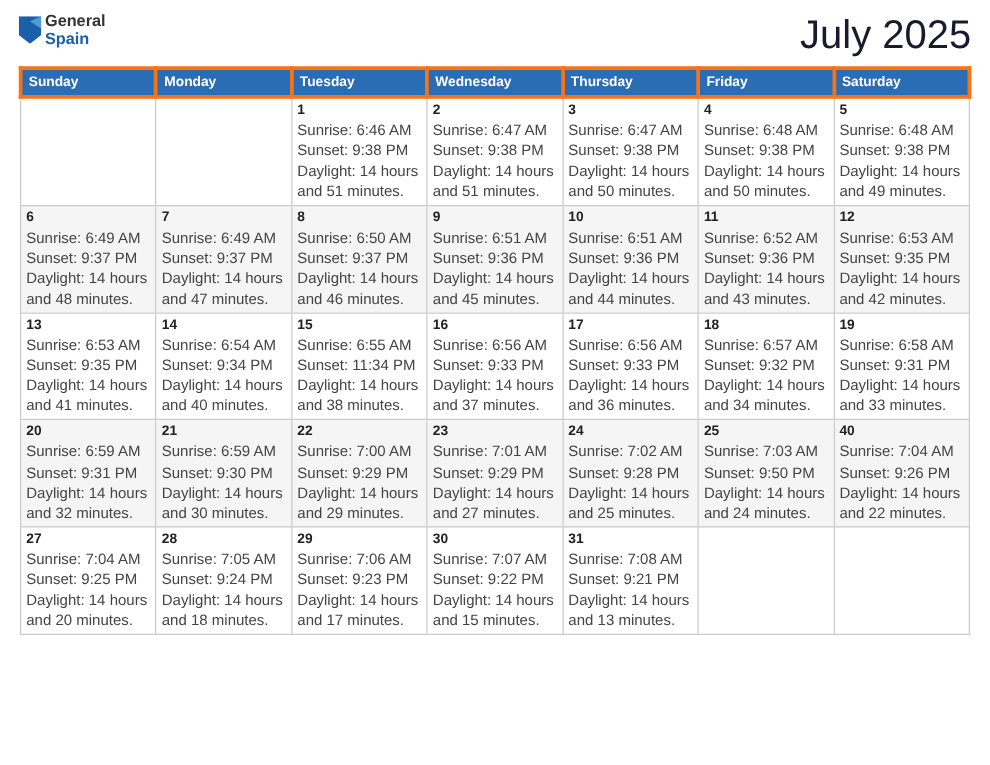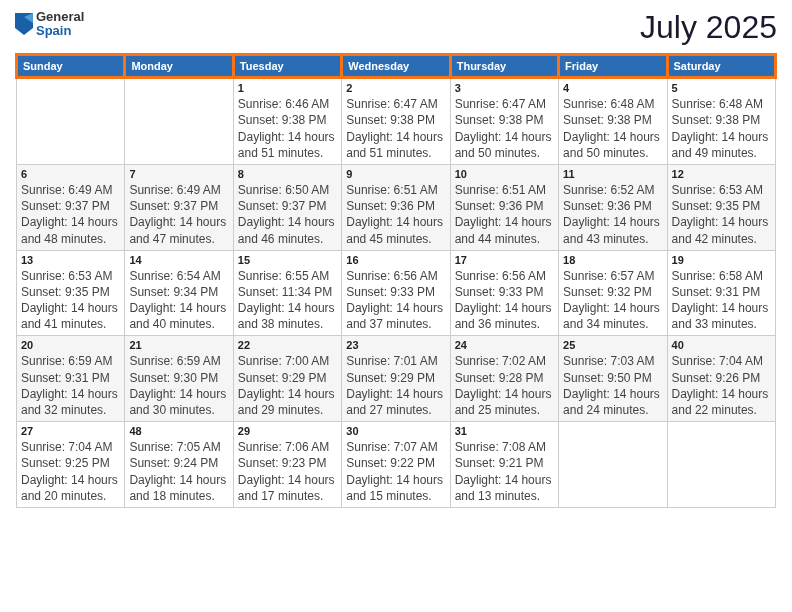--- a/index.html
+++ b/index.html
@@ -326,21 +326,21 @@
         </tr>
         <tr>
           <td>
             <span class="day-number">27</span>
             <div class="day-info" style="white-space: pre-line;">Sunrise: 7:04 AM
 Sunset: 9:25 PM
 Daylight: 14 hours
 and 20 minutes.</div>
           </td>
           <td>
-            <span class="day-number">48</span>
+            <span class="day-number">28</span>
             <div class="day-info" style="white-space: pre-line;">Sunrise: 7:05 AM
 Sunset: 9:24 PM
 Daylight: 14 hours
 and 18 minutes.</div>
           </td>
           <td>
             <span class="day-number">29</span>
             <div class="day-info" style="white-space: pre-line;">Sunrise: 7:06 AM
 Sunset: 9:23 PM
 Daylight: 14 hours

